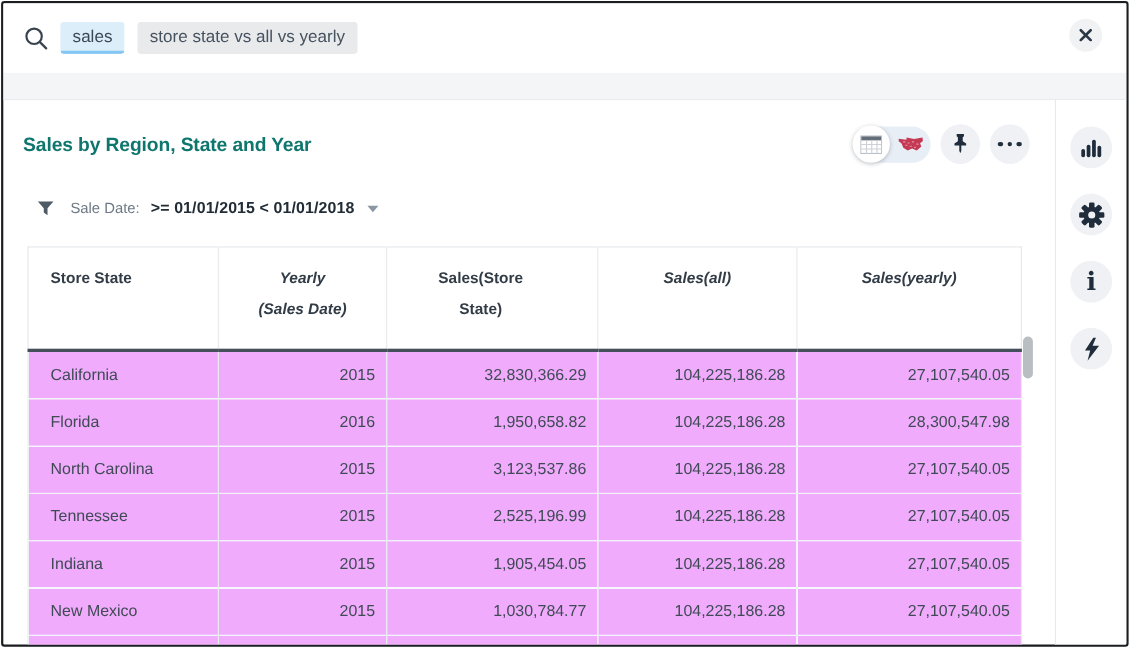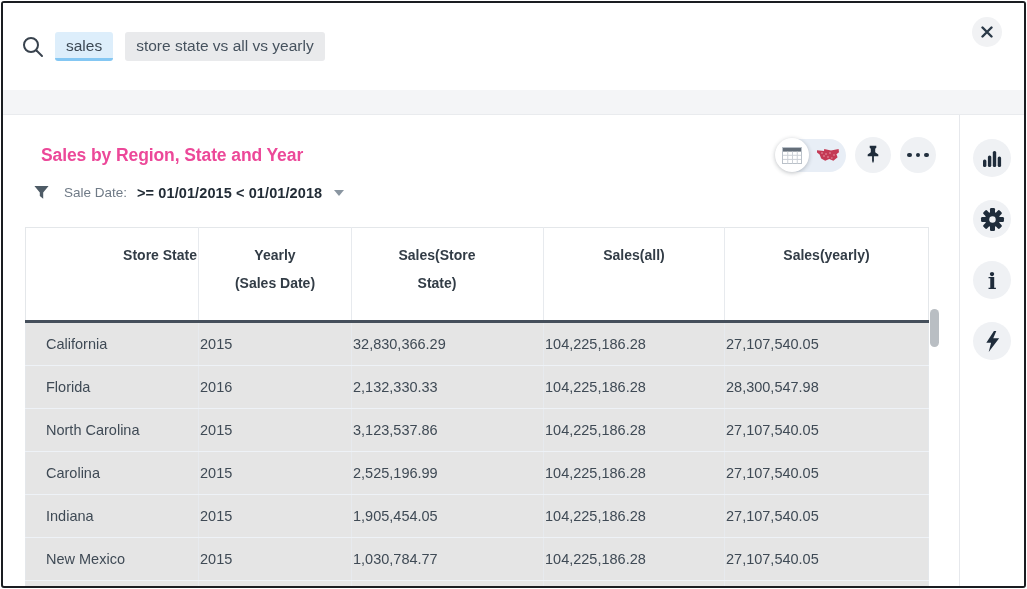--- a/index.html
+++ b/index.html
@@ -1,64 +1,64 @@
 <!DOCTYPE html>
 <html><head>
 <meta charset="utf-8">
 <style>
   html,body{margin:0;padding:0;background:#fff;width:1027px;height:589px;overflow:hidden;
     font-family:"Liberation Sans","DejaVu Sans",sans-serif;}
   .window{position:absolute;inset:1px;border:2px solid #1a1d21;border-radius:3px;overflow:hidden;background:#fff;}
 
   
-  .searchbar{height:55px;display:flex;align-items:center;padding:16px 18px;background:#fff;position:relative;}
+  .searchbar{height:55px;display:flex;align-items:center;padding:4px 18px;background:#fff;position:relative;}
   .s-icon{display:flex;align-items:center;margin-right:10px;}
   .token{font-size:15.5px;color:#46525e;background:#e9eaec;border-radius:3px;padding:5px 11px 6px;margin-right:12px;line-height:1.2;cursor:pointer;}
   .token.active{background:#ddeefb;border-bottom:3px solid #84c7f3;padding-bottom:3px;color:#3c4854;}
   .close-btn{position:absolute;right:22px;top:14px;width:30px;height:30px;border-radius:50%;background:#f1f2f4;border:none;display:flex;align-items:center;justify-content:center;cursor:pointer;padding:0;}
 
   .strip{height:24px;background:#f4f5f7;border-bottom:1px solid #e9ebee;}
 
   
   .content{display:flex;height:506px;}
   .main{flex:1;position:relative;min-width:0;}
   .sidebar{width:64px;border-left:1px solid #e6e8ec;display:flex;flex-direction:column;align-items:center;padding-top:24px;gap:23px;background:#fff;}
   .circle{width:38px;height:38px;border-radius:50%;background:#eff1f4;border:none;display:flex;align-items:center;justify-content:center;cursor:pointer;padding:0;flex:0 0 auto;}
   .serif-i{font-family:"DejaVu Serif",serif;font-weight:700;font-size:23px;color:#1f2c3b;line-height:1;}
 
-  h1{margin:30px 0 0 38px;font-size:17.5px;font-weight:700;color:#ec4899;letter-spacing:-.1px;}
+  h1{margin:30px 0 0 18px;font-size:17.5px;font-weight:700;color:#0f766e;letter-spacing:-.1px;}
 
   .toolbar{position:absolute;top:22px;right:23px;display:flex;align-items:center;gap:9px;}
   .toggle{width:70px;height:33px;border-radius:17px;background:#e8eef6;display:flex;align-items:center;cursor:pointer;}
   .knob{width:34px;height:34px;border-radius:50%;background:#fff;box-shadow:0 1px 4px rgba(40,50,60,.30);display:flex;align-items:center;justify-content:center;margin-left:-1px;}
   .map-slot{flex:1;display:flex;align-items:center;justify-content:center;}
   .tb-circle{width:36px;height:36px;border-radius:50%;background:#eff1f4;border:none;display:flex;align-items:center;justify-content:center;cursor:pointer;padding:0;}
   .dots{display:flex;gap:4px;}
   .dots i{width:4.5px;height:4.5px;border-radius:50%;background:#22303e;display:block;}
 
-  .filter{margin:18px 0 0 30px;display:flex;align-items:center;cursor:pointer;}
+  .filter{margin:39px 0 0 30px;display:flex;align-items:center;cursor:pointer;}
   .filter .f-label{font-size:13.5px;color:#6f7a86;margin:0 10px 0 14px;}
   .filter .f-value{font-size:14.5px;font-weight:700;color:#222c36;letter-spacing:.1px;}
   .caret{width:0;height:0;border-left:5px solid transparent;border-right:5px solid transparent;border-top:6px solid #8a96a1;margin-left:12px;}
 
   
   .table-wrap{position:relative;margin:26px 0 0 22px;width:916px;}
   table{border-collapse:collapse;width:903px;table-layout:fixed;}
   table,th,td{border:0;}
   table{border:1px solid #e4e7ea;}
   th,td{border-right:1px solid #e7eaee;overflow:hidden;white-space:nowrap;}
   th:last-child,td:last-child{border-right:0;}
   thead th{height:78px;vertical-align:top;padding-top:13px;font-size:14px;font-weight:700;color:#323c46;border-bottom:3px solid #454f5b;background:#fff;}
   thead th span{display:block;line-height:28px;}
-  .h-left{text-align:right;padding-left:20px;}
-  .h-center{text-align:center;}
+  .h-left{text-align:left;padding-left:20px;}
+  .h-center{text-align:center;font-style:italic;}
   .h-right{text-align:center;padding-right:22px;}
-  tbody td{height:40px;border-bottom:1px solid #eef2f7;font-size:14.5px;color:#3f4a55;background:#e5e5e5;}
+  tbody td{height:40px;border-bottom:1px solid #eef2f7;font-size:14.5px;color:#3f4a55;background:#f0abfc;}
   td.state{text-align:left;padding-left:20px;}
-  td.num{text-align:left;padding-right:10px;}
+  td.num{text-align:right;padding-right:10px;}
   .thumb{position:absolute;left:905px;top:82px;width:9px;height:38px;border-radius:5px;background:#b9bec3;cursor:pointer;}
 </style>
 </head>
 <body>
 
 <div class="window">
 
   <div class="searchbar">
     <span class="s-icon">
       <svg width="24" height="24" viewBox="0 0 24 24" fill="none" stroke="#39434e" stroke-width="2" stroke-linecap="round">
@@ -168,33 +168,33 @@
             <tr>
               <td class="state">California</td>
               <td class="num">2015</td>
               <td class="num">32,830,366.29</td>
               <td class="num">104,225,186.28</td>
               <td class="num">27,107,540.05</td>
             </tr>
             <tr>
               <td class="state">Florida</td>
               <td class="num">2016</td>
-              <td class="num">2,132,330.33</td>
+              <td class="num">1,950,658.82</td>
               <td class="num">104,225,186.28</td>
               <td class="num">28,300,547.98</td>
             </tr>
             <tr>
               <td class="state">North Carolina</td>
               <td class="num">2015</td>
               <td class="num">3,123,537.86</td>
               <td class="num">104,225,186.28</td>
               <td class="num">27,107,540.05</td>
             </tr>
             <tr>
-              <td class="state">Carolina</td>
+              <td class="state">Tennessee</td>
               <td class="num">2015</td>
               <td class="num">2,525,196.99</td>
               <td class="num">104,225,186.28</td>
               <td class="num">27,107,540.05</td>
             </tr>
             <tr>
               <td class="state">Indiana</td>
               <td class="num">2015</td>
               <td class="num">1,905,454.05</td>
               <td class="num">104,225,186.28</td>

